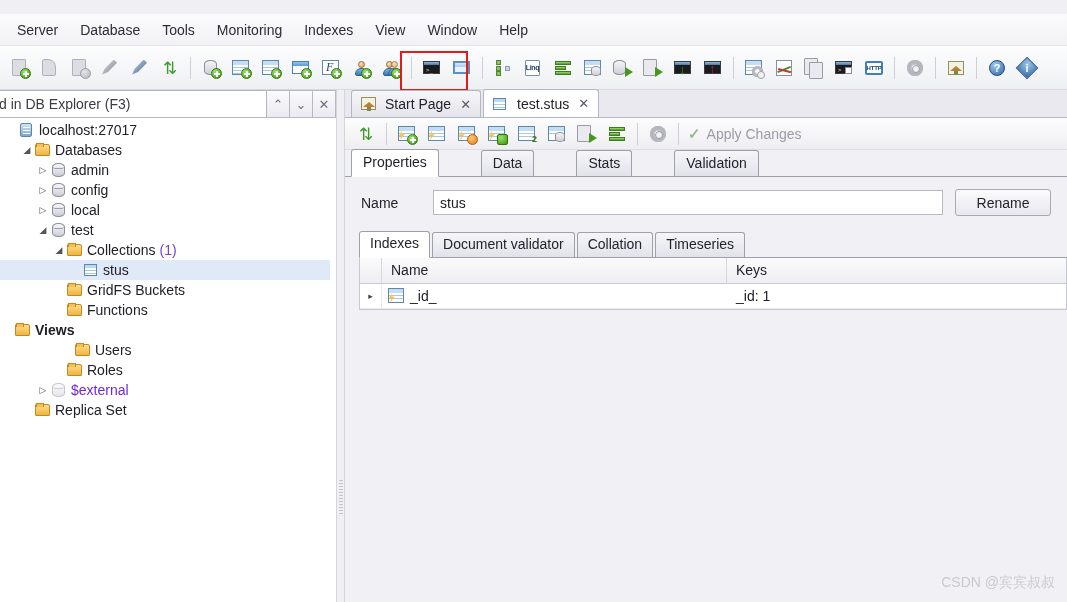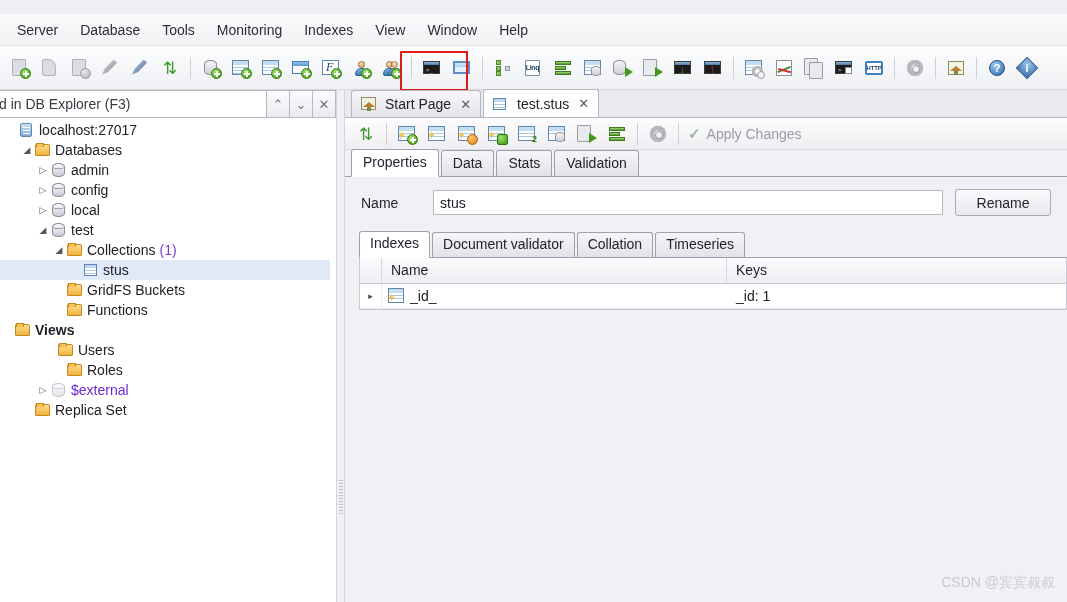--- a/index.html
+++ b/index.html
@@ -206,21 +206,21 @@
   .ic-idx .hd { position:absolute; left:0; top:0; right:0; height:4px; background:#c3ddf3; }
   .ic-idx .rw { position:absolute; left:0; top:6px; right:0; height:1px; background:#a9c8e2; box-shadow:0 3px 0 #a9c8e2; }
   .ic-idx .bolt { position:absolute; left:-1px; top:3px; width:8px; height:11px;
                   background: linear-gradient(180deg,#ffe07a,#e8a822);
                   clip-path: polygon(55% 0, 10% 58%, 45% 58%, 20% 100%, 85% 42%, 48% 42%); }
   .apply { display: flex; align-items: center; gap: 6px; margin-left: 4px; color: #9b9ba8; font-size: 14px; }
   .apply .chk { color: #9ab79a; font-size: 15px; font-weight: bold; }
 
   .panel { position: absolute; left: 0; top: 60px; right: 0; bottom: 0; background: #f1f1f5; }
   .tabrow { display: flex; align-items: flex-end; height: 27px; padding-left: 6px;
-            border-bottom: 1px solid #9fa0ad; }
+            border-bottom: 1px solid #9fa0ad; gap: 40px; }
   .ptab { padding: 4px 11px 5px 11px; font-size: 14px; color: #23232e; border: 1px solid #9fa0ad;
           border-bottom: none; background: linear-gradient(180deg,#f6f6f9,#e2e2ea);
           border-radius: 3px 3px 0 0; margin-right: 2px; line-height: 16px; }
   .ptab.active { background: #fff; position: relative; top: 1px; padding-bottom: 6px; border-bottom: 1px solid #fff; }
 
   .namerow { display: flex; align-items: center; gap: 12px; padding: 12px 16px 10px 16px; }
   .namelabel { font-size: 14px; color: #23232e; width: 60px; }
   .nameinput { flex: 1; height: 25px; border: 1px solid #b8b8c2; background: #fff;
                font-size: 14px; color: #202028; padding: 2px 6px; outline: none;
                font-family: "Liberation Sans", sans-serif; }
@@ -609,21 +609,21 @@
           </span>
           <span class="tlabel">Functions</span>
         </div>
         <div class="tnode" style=" font-weight: bold;">
           <span class="texp"></span>
           <span class="ticon">
             <span class="folder"></span>
           </span>
           <span class="tlabel">Views</span>
         </div>
-        <div class="tnode" style="padding-left: 43px;">
+        <div class="tnode" style="padding-left: 60px;">
           <span class="texp"></span>
           <span class="ticon">
             <span class="folder"></span>
           </span>
           <span class="tlabel">Users</span>
         </div>
         <div class="tnode" style="padding-left: 52px;">
           <span class="texp"></span>
           <span class="ticon">
             <span class="folder"></span>

